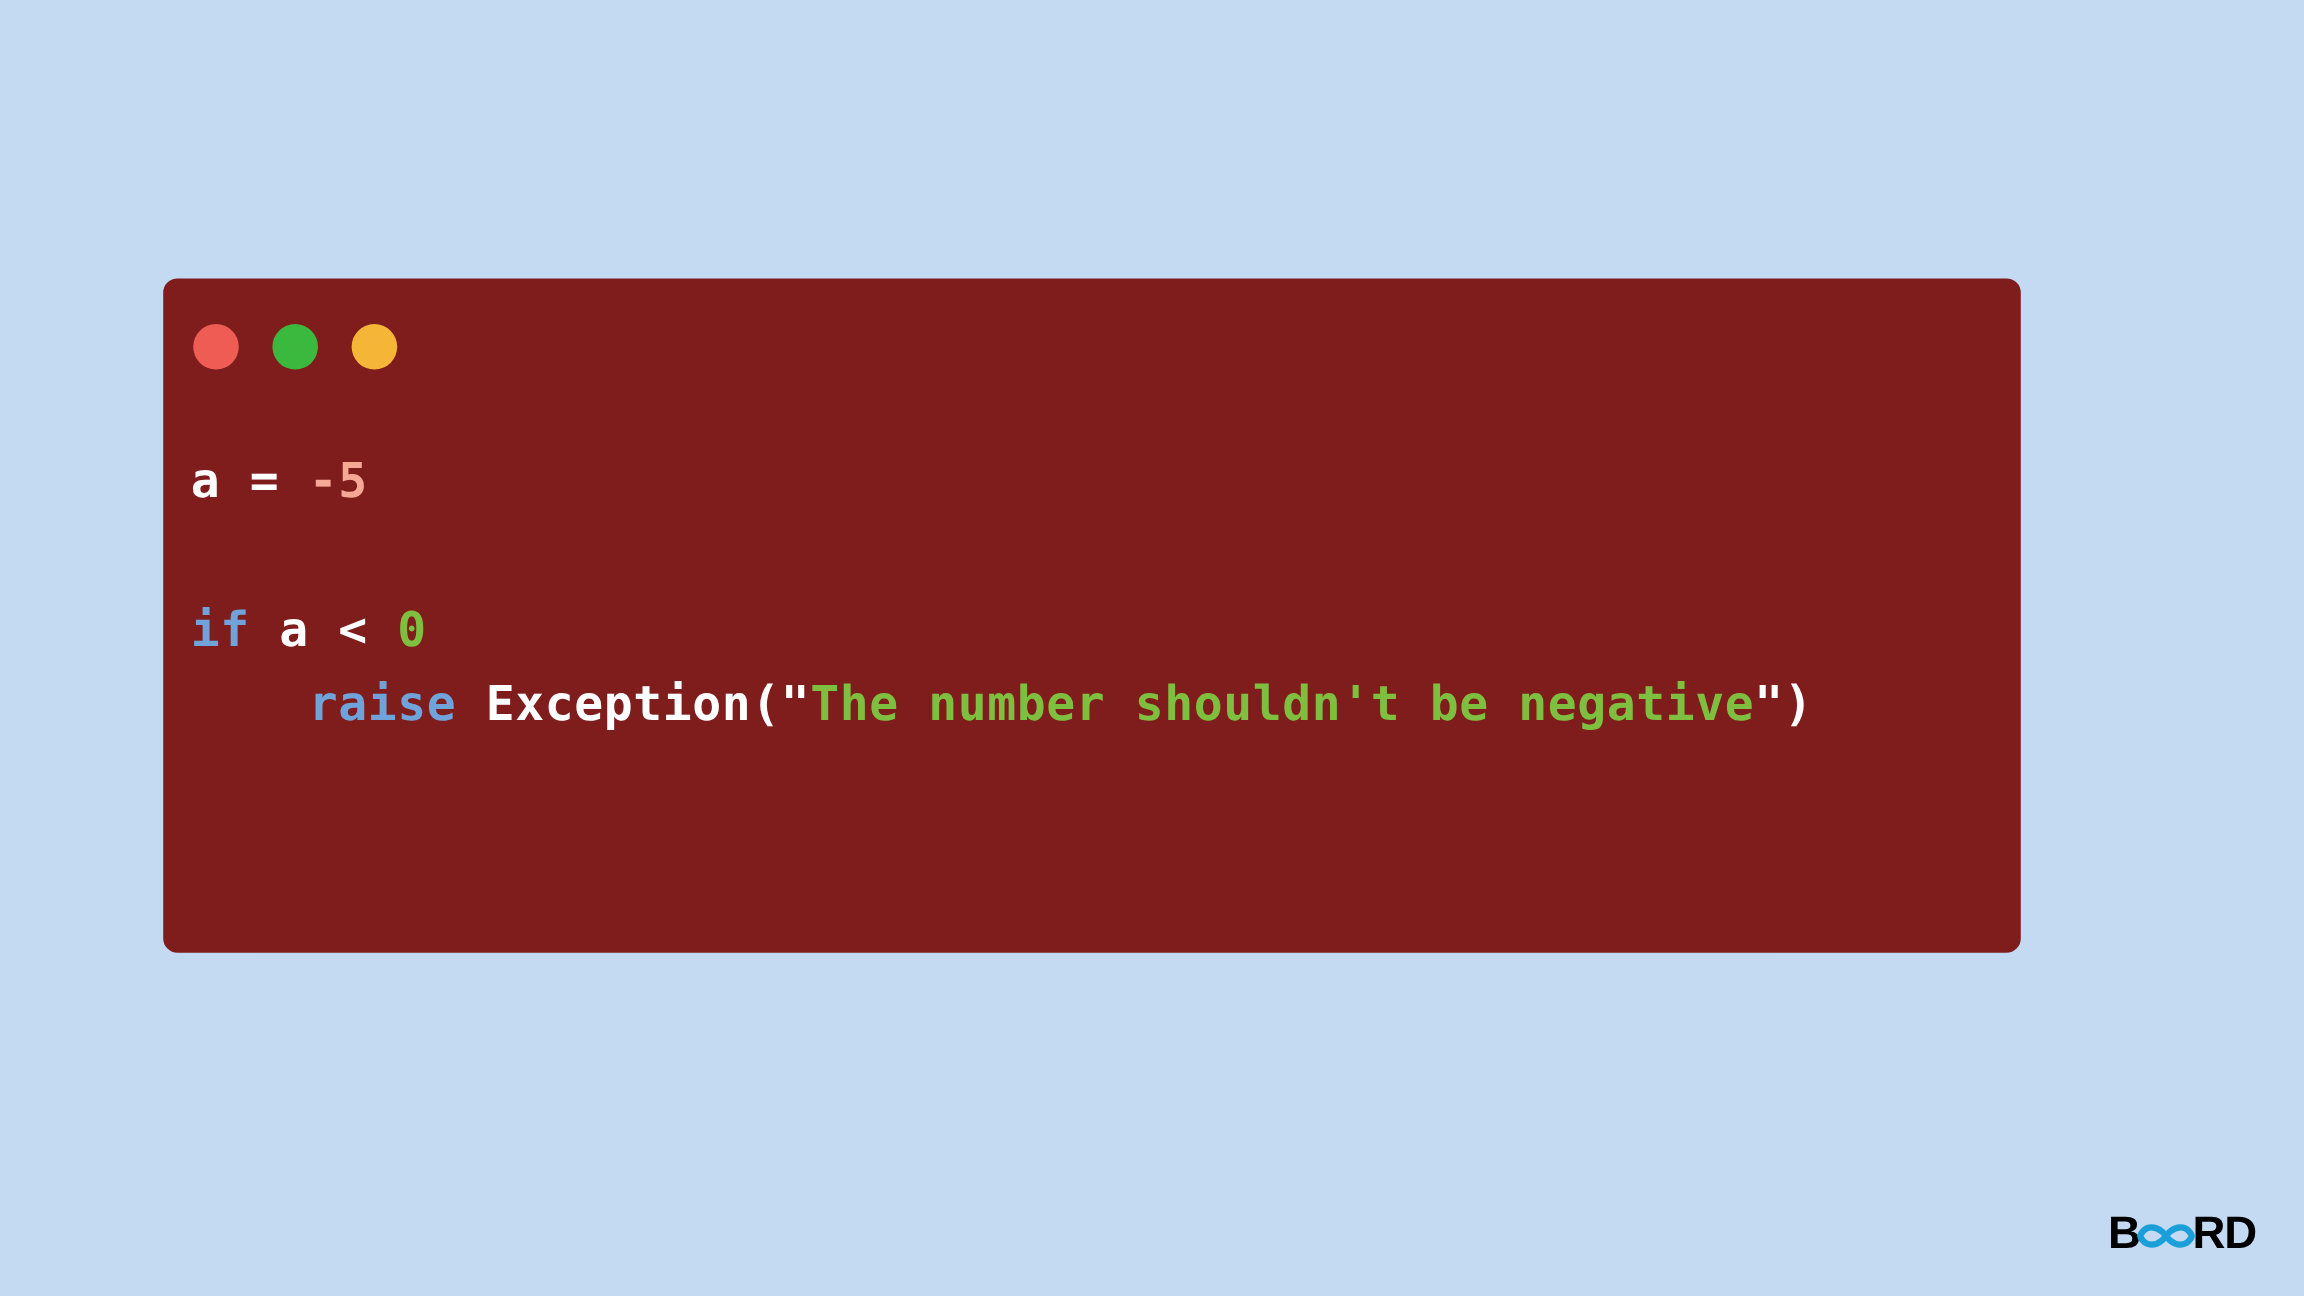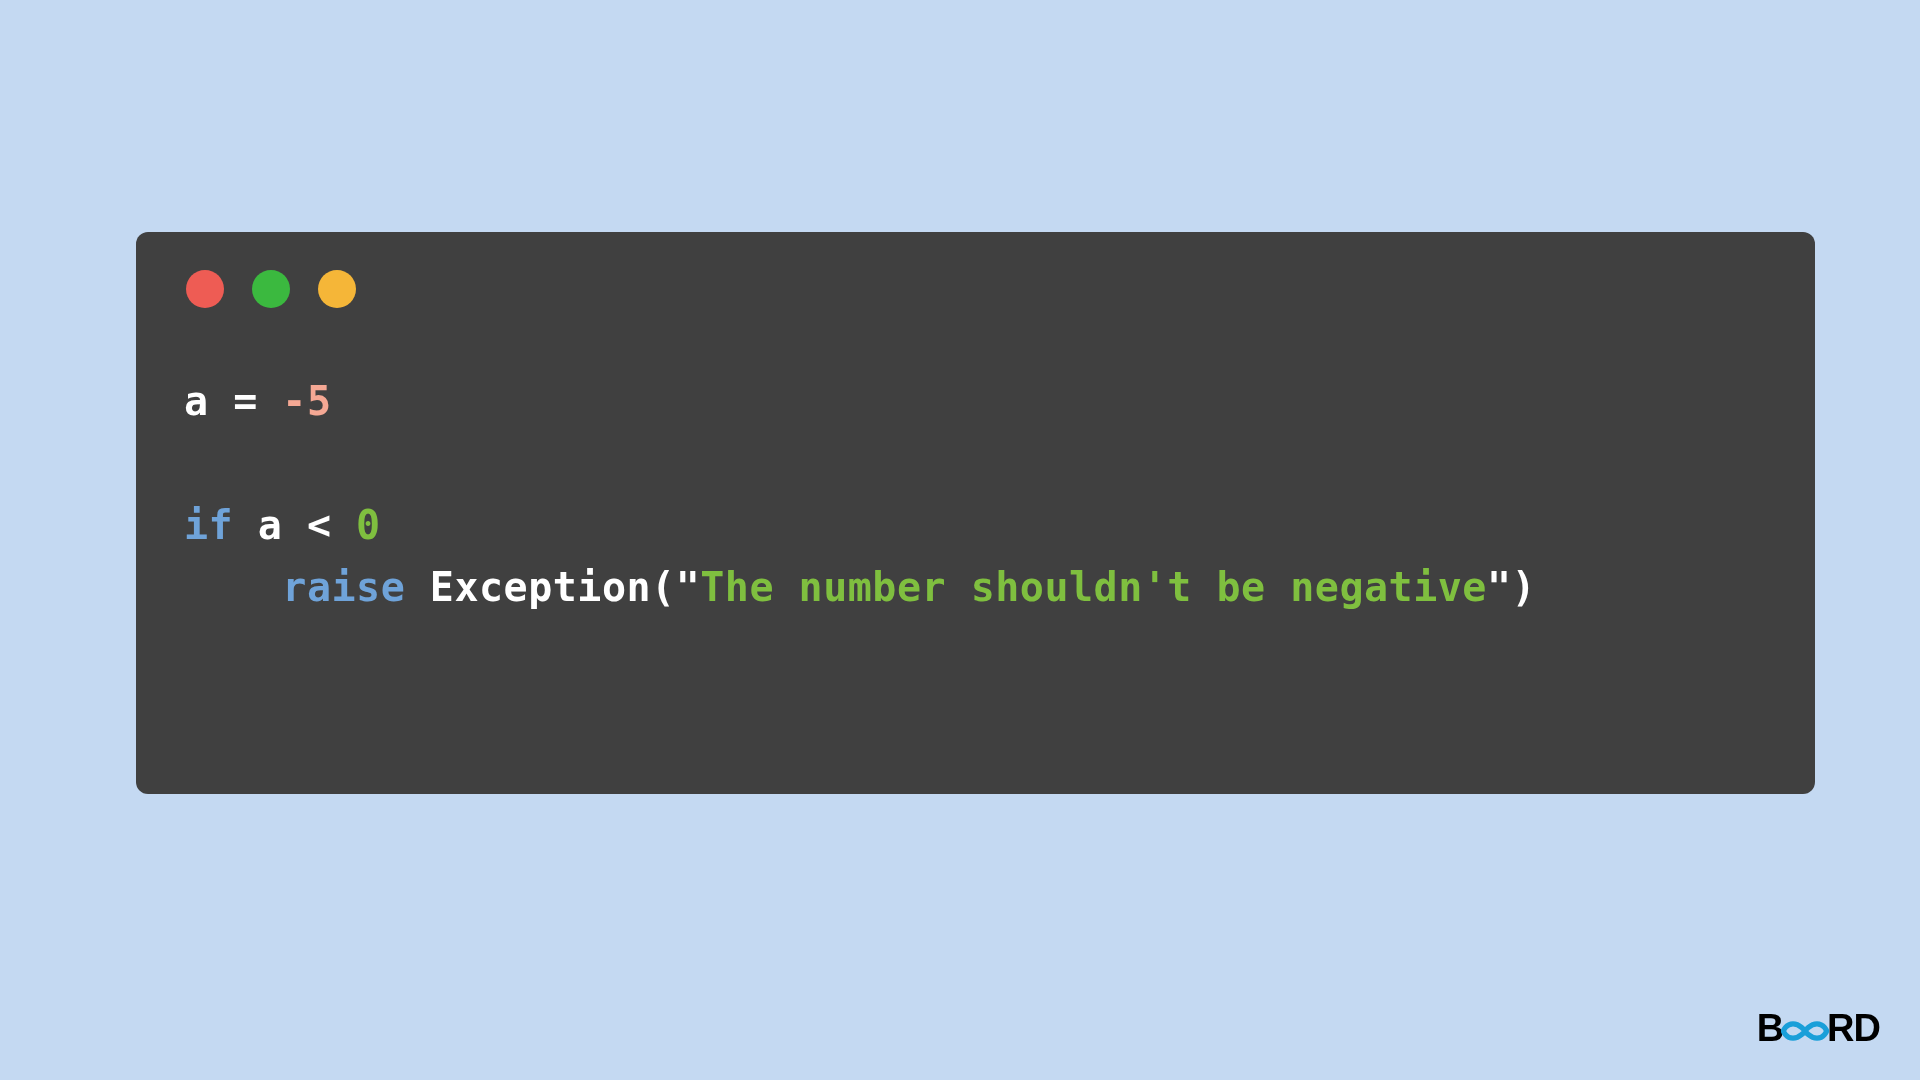--- a/index.html
+++ b/index.html
@@ -11,25 +11,25 @@
       width: 1920px;
       height: 1080px;
       background-color: #c4d9f2;
       position: relative;
       font-family: 'Menlo', 'Monaco', 'Consolas', monospace;
     }
     .code-window {
       position: absolute;
       left: 136px;
       top: 232px;
-      width: 1679px;
+      width: 1548px;
       height: 562px;
-      background-color: #404040;
+      background-color: #7f1d1d;
       border-radius: 12px;
-      padding: 30px 48px;
+      padding: 30px 23px;
     }
     .window-controls {
       display: flex;
       gap: 28px;
       margin-bottom: 62px;
       margin-top: 8px;
       margin-left: 2px;
     }
     .control-dot {
       width: 38px;

